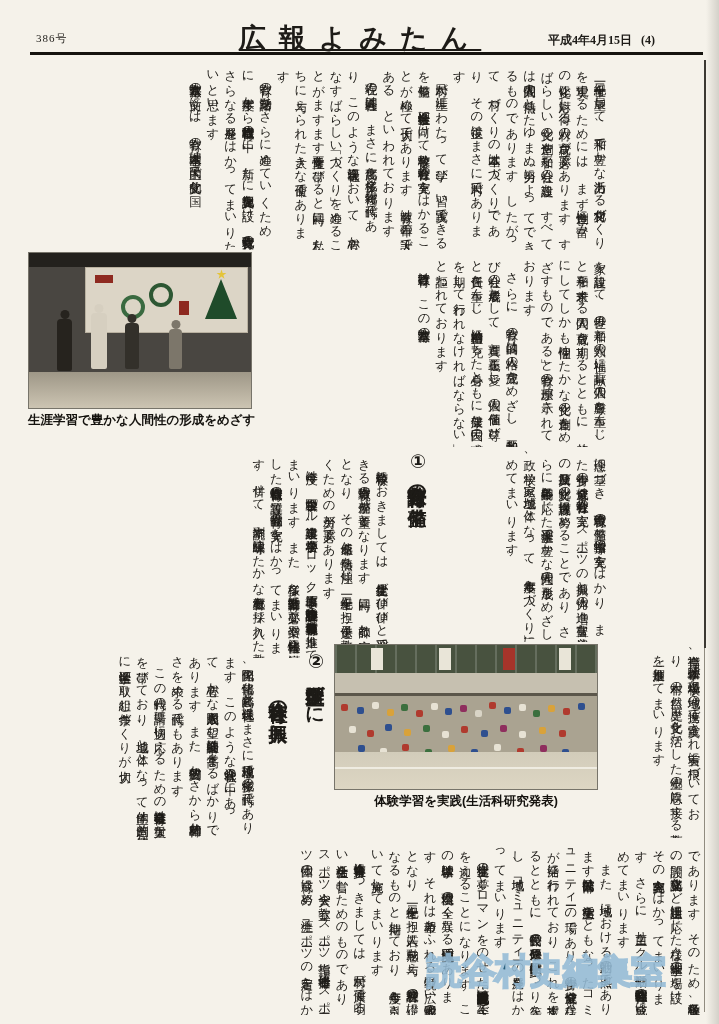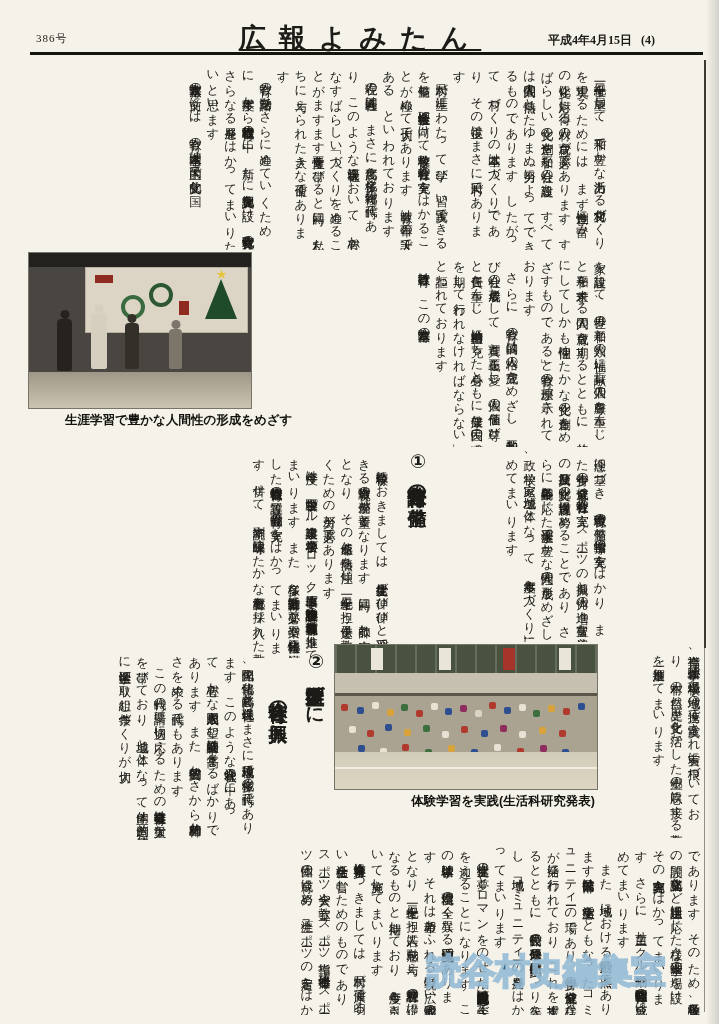--- a/index.html
+++ b/index.html
@@ -49,21 +49,21 @@
           font-size:19px; line-height:37px;}
   .s2body{left:26px; top:648px; width:230px; height:192px;}
   .s2cont{left:26px; top:842px; width:676px; height:173px;}
   
   .photo{position:absolute; border:1px solid #77746a; overflow:hidden; background:#494641;}
   .photo1{left:28px; top:252px; width:222px; height:155px;}
   .photo2{left:334px; top:644px; width:262px; height:144px;}
   .caption{
     position:absolute; text-align:center;
     font-family:"Liberation Sans","DejaVu Sans",sans-serif;
-    font-weight:bold; font-size:12.5px; color:#14120e; white-space:nowrap;margin-left:37px;
+    font-weight:bold; font-size:12.5px; color:#14120e; white-space:nowrap;
   }
   .cap1{left:28px; top:412px; width:224px;}
   .cap2{left:334px; top:793px; width:264px;text-align:center;}
   
   .p1-top{position:absolute; left:0; top:0; width:100%; height:14px; background:#23211d;}
   .p1-wall{position:absolute; left:56px; top:14px; right:3px; height:66px; background:#dcd5c6;
     box-shadow:inset 0 0 0 1px #b9b1a0;}
   .p1-wreath{position:absolute; width:16px; height:16px; border:4px solid #2d5733; border-radius:50%;}
   .p1-tree{position:absolute; width:0; height:0; border-left:16px solid transparent;
     border-right:16px solid transparent; border-bottom:40px solid #1f4b2a;}

